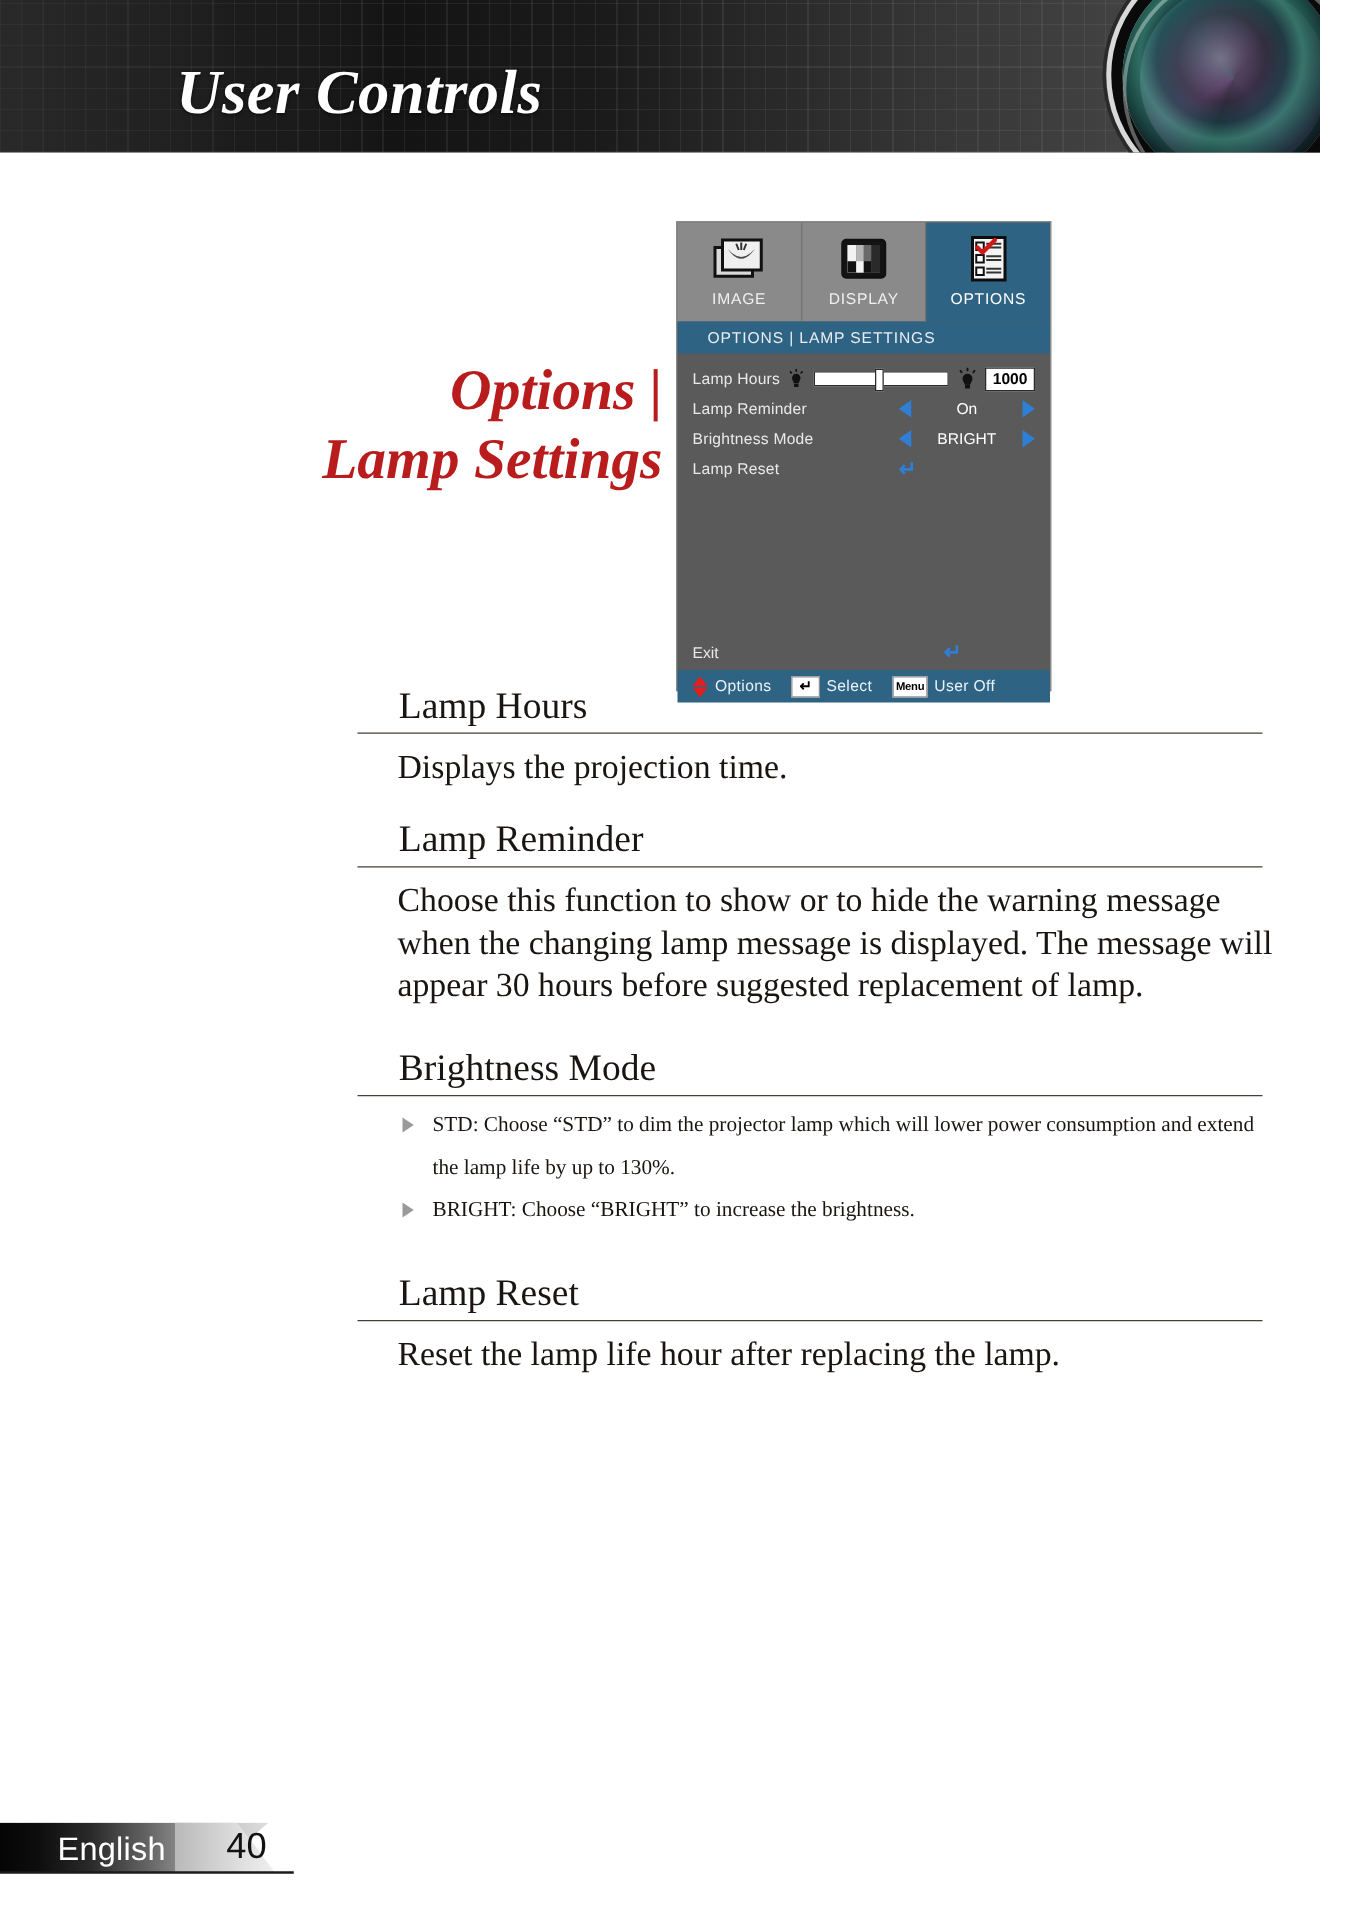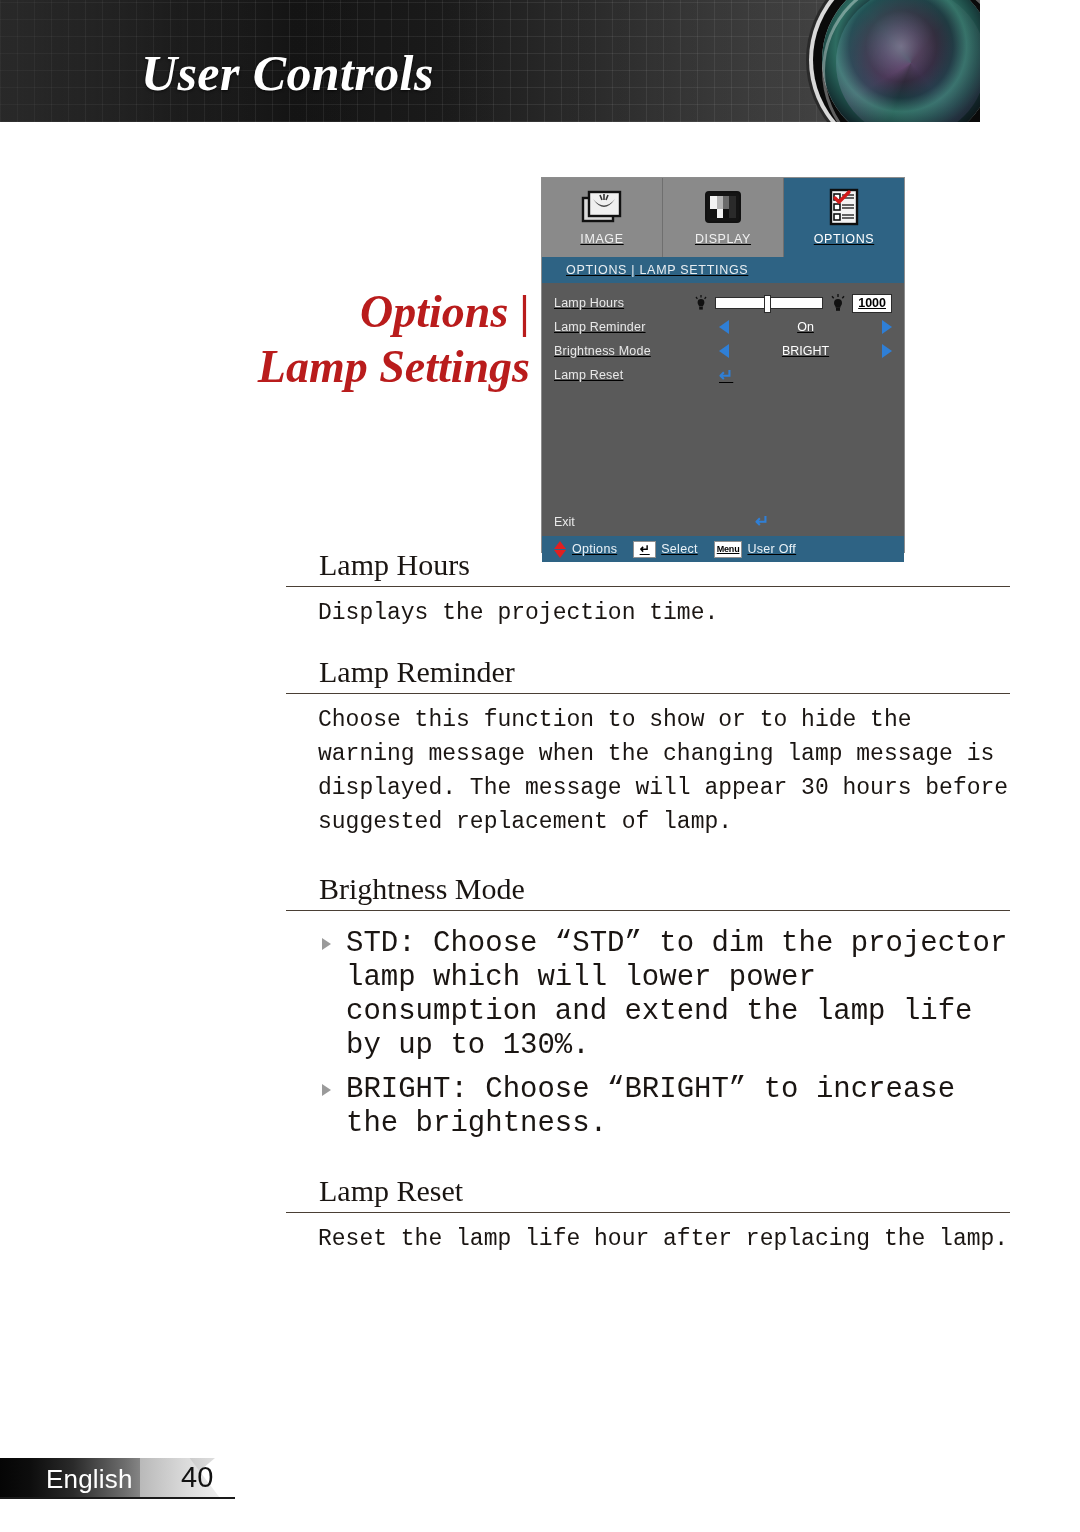--- a/index.html
+++ b/index.html
@@ -4,21 +4,21 @@
 <style>
   html,body{margin:0;padding:0;}
   body{
     width:1080px;height:1532px;position:relative;overflow:hidden;
     background:#ffffff;
     font-family:"Liberation Serif", serif;
   }
 
   
   .header{
-    position:absolute;left:0;top:0;width:980px;height:122px;
+    position:absolute;left:0;top:0;width:1056px;height:122px;
     background:
       linear-gradient(90deg,#4a4a4a 0%,#3a3a3a 6%,#232323 18%,#161616 30%,#1b1b1b 45%,#2b2b2b 60%,#3b3b3b 72%,#4a4a4a 84%,#555 92%,#5d5d5d 100%);
     overflow:hidden;
     text-align:right;
   }
   .header-grid{
     position:absolute;inset:0;
     background-image:
       repeating-linear-gradient(0deg, rgba(255,255,255,.085) 0 1px, transparent 1px 17px),
       repeating-linear-gradient(90deg, rgba(255,255,255,.085) 0 1px, transparent 1px 17px);
@@ -74,26 +74,25 @@
   .doc-title{
     position:absolute;left:100px;top:284px;width:430px;
     text-align:right;
     font-family:"Liberation Serif", serif;
     font-style:italic;font-weight:bold;
     font-size:46px;line-height:55px;color:#b91c1c;
   }
 
   
   .osd{
-    position:absolute;left:541px;top:177px;width:364px;height:376px;
+    position:absolute;left:541px;top:177px;width:300px;height:376px;
     background:#5a5a5a;
     border:1px solid #8d8d8d;
     box-sizing:border-box;
     font-family:"Liberation Sans", sans-serif;
-    text-decoration:underline;
   }
   .osd-tabs{display:flex;height:79px;background:#7d7d7d;}
   .osd-tab{
     flex:1;position:relative;
     display:flex;flex-direction:column;align-items:center;justify-content:flex-start;
     padding-top:7px;
     background:#8a8a8a;
     border-right:1px solid #6f6f6f;
   }
   .osd-tab:last-child{border-right:none;}
@@ -171,31 +170,31 @@
   .sec-head{
     position:relative;margin-left:286px;width:724px;
     font-family:"Liberation Serif", serif;
     font-size:30px;color:#1a1512;line-height:38px;
     padding-left:33px;box-sizing:border-box;
     border-bottom:1.6px solid #4a3f35;
     padding-bottom:2px;
   }
   .sec-body{
     margin-left:318px;width:700px;
-    font-family:Liberation Mono, monospace;
-    font-size:23px;line-height:34px;color:#1a1512;
+    font-family:Liberation Serif, serif;
+    font-size:27px;line-height:34px;color:#1a1512;
     padding-top:9px;
   }
   .gap-a{height:23px;}
   .gap-b{height:31px;}
   .bullets{margin-left:318px;width:706px;padding-top:6px;}
   .bullet{
     position:relative;padding-left:28px;
-    font-family:Liberation Mono, monospace;
-    font-size:29px;line-height:34px;color:#1a1512;margin-top:10px;
+    font-family:Liberation Serif, serif;
+    font-size:17px;line-height:34px;color:#1a1512;
   }
   .bullet .tri{
     position:absolute;left:4px;top:11px;width:0;height:0;
     border-top:6px solid transparent;border-bottom:6px solid transparent;border-left:9px solid #9a9a9a;
   }
 
   
   .footer{position:absolute;left:0;bottom:30px;width:260px;height:44px;}
   .footer-band{
     position:absolute;left:0;top:0;width:215px;height:40px;

